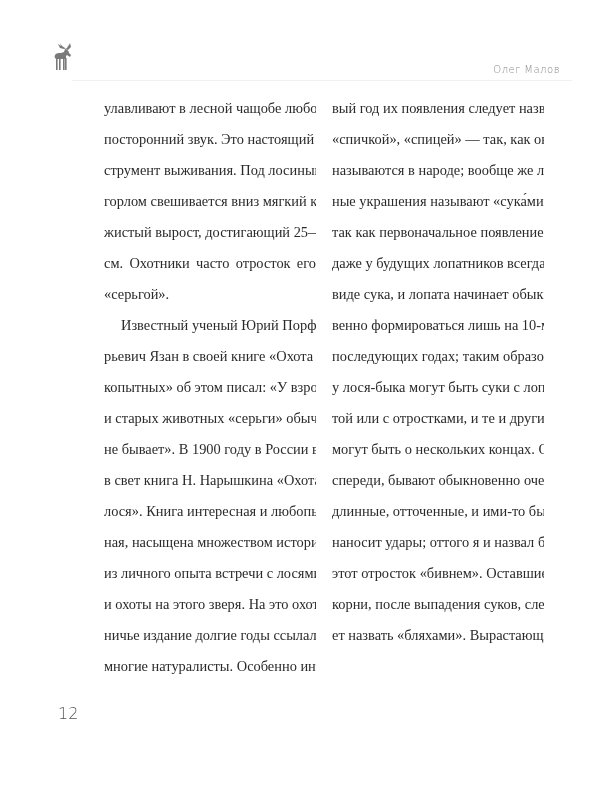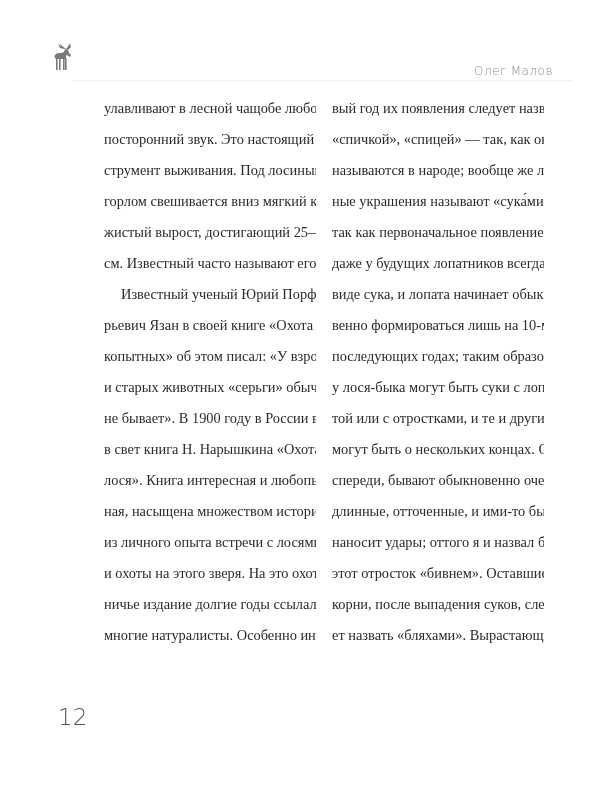--- a/index.html
+++ b/index.html
@@ -3,36 +3,36 @@
   <meta charset="utf-8">
   <style>
     html, body { margin: 0; padding: 0; }
     body {
       width: 609px; height: 800px; background: #ffffff; position: relative; overflow: hidden;
       font-family: "Liberation Serif", "DejaVu Serif", serif; color: #2a2a2a;
     }
     .header { position: absolute; left: 48px; top: 42px; width: 520px; height: 40px; }
     .moose { position: absolute; left: 4px; top: 0px; width: 26px; height: 34px; }
     .author {
-      position: absolute; right: 15px; top: 22px;
-      font-family: "DejaVu Sans", sans-serif; font-size: 12px; color: #8a8a8a; letter-spacing: 0.5px; font-weight: 300;
+      position: absolute; right: 8px; top: 22px;
+      font-family: "DejaVu Sans", sans-serif; font-size: 10px; color: #8a8a8a; letter-spacing: 0.5px; font-weight: 300;
     }
     .rule { position: absolute; left: 24px; top: 38px; width: 500px; height: 1px; background: #f0f0f0; }
     .column { position: absolute; top: 93px; width: 212px; }
     .col-left { left: 104px; }
     .col-right { left: 332px; }
     .line {
       height: 31px; line-height: 31px; font-size: 14.4px; white-space: nowrap;
       text-align: justify; text-align-last: justify; overflow: hidden;
     }
     .line.last { text-align-last: left; }
     .line.indent { text-indent: 17px; }
     .page-number {
       position: absolute; left: 58px; top: 704px;
-      font-family: "DejaVu Sans", sans-serif; font-size: 23px; font-weight: 200; color: #555;
+      font-family: "DejaVu Sans", sans-serif; font-size: 16px; font-weight: 200; color: #555;
     }
   </style>
 </head>
 <body>
 
 <div class="header">
   <svg class="moose" viewBox="0 0 26 34">
     <g fill="#7a7a7a">
       <path d="M10 4 L8 1 L9 4 L6 2 L8 6 L12 7 L15 6 L17 2 L16 5 L18 1 L19 5 L16 8 Z"></path>
       <path d="M13 7 C15 7 17 9 17 11 L19 13 L18 15 L15 13 L14 14 L14 17 L5 17 C3 17 2 15 3 13 C4 11 7 11 9 11 L12 10 Z"></path>
@@ -45,21 +45,22 @@
   <div class="rule"></div>
   <div class="author">Олег Малов</div>
 </div>
 
 <div class="column col-left">
   <div class="line">улавливают в лесной чащобе любой</div>
   <div class="line">посторонний звук. Это настоящий ин-</div>
   <div class="line">струмент выживания. Под лосиным</div>
   <div class="line">горлом свешивается вниз мягкий ко-</div>
   <div class="line">жистый вырост, достигающий 25—40</div>
-  <div class="line">см. Известный часто называют его</div>
+  <div class="line">см. Охотники часто отросток его</div>
+  <div class="line last">«серьгой».</div>
   <div class="line indent">Известный ученый Юрий Порфи-</div>
   <div class="line">рьевич Язан в своей книге «Охота на</div>
   <div class="line">копытных» об этом писал: «У взрослых</div>
   <div class="line">и старых животных «серьги» обычно</div>
   <div class="line">не бывает». В 1900 году в России вышла</div>
   <div class="line">в свет книга Н. Нарышкина «Охота на</div>
   <div class="line">лося». Книга интересная и любопыт-</div>
   <div class="line">ная, насыщена множеством историй</div>
   <div class="line">из личного опыта встречи с лосями</div>
   <div class="line">и охоты на этого зверя. На это охот-</div>

